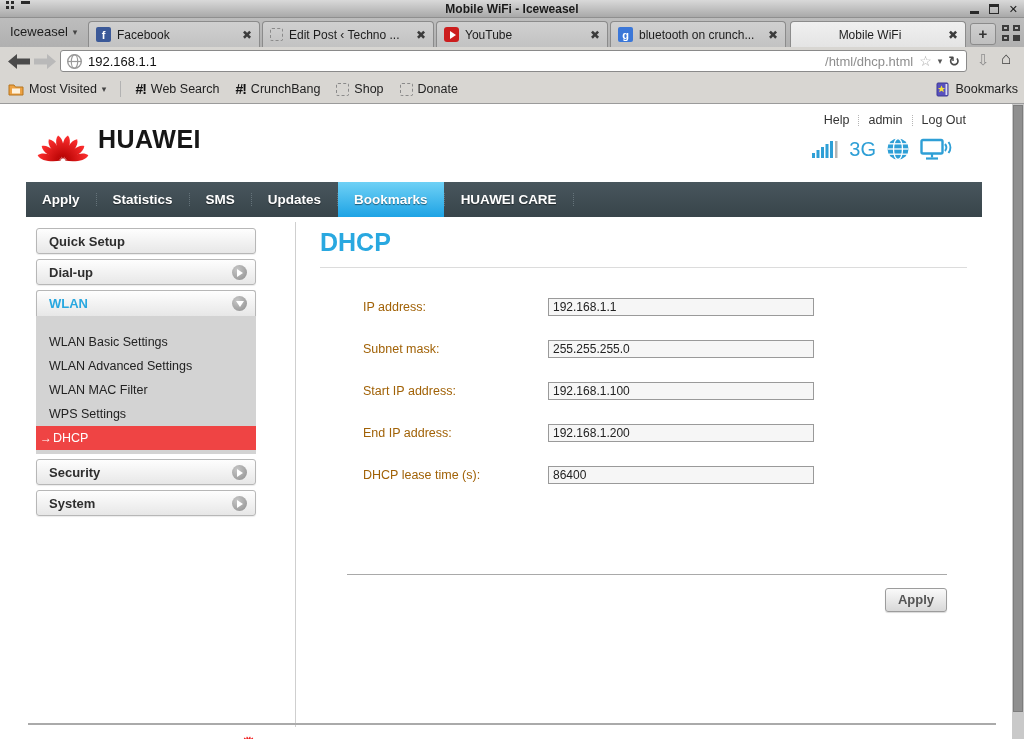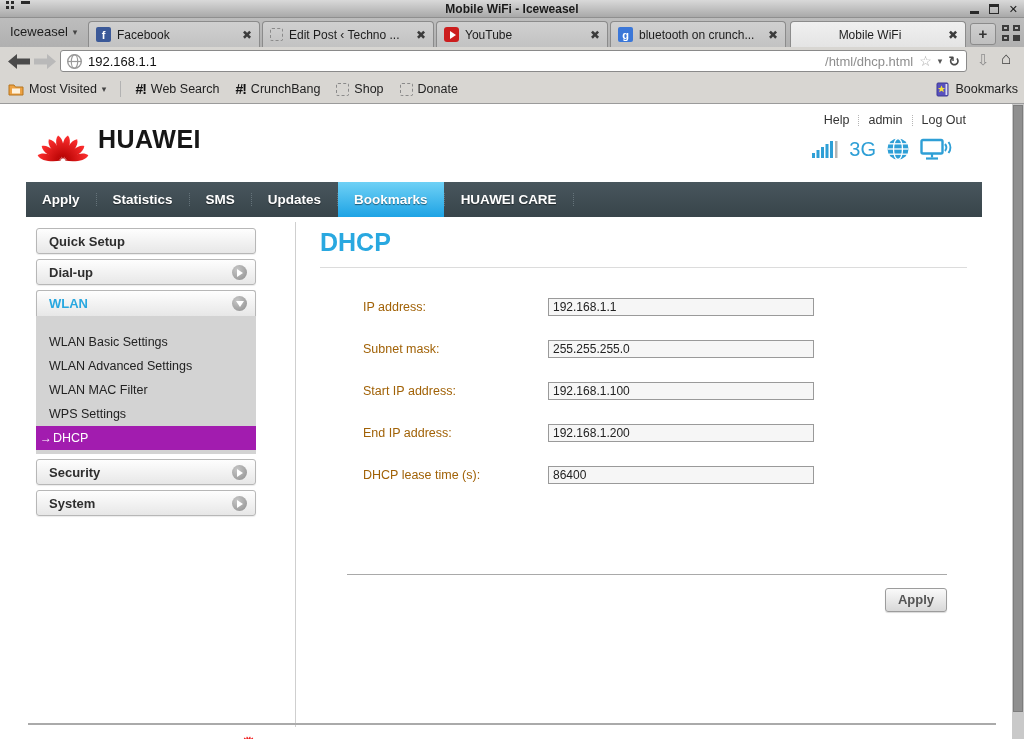--- a/index.html
+++ b/index.html
@@ -90,21 +90,21 @@
     display:flex; align-items:center; padding:0 8px 0 12px; font-size:13px; font-weight:bold; color:#2e2e2e; margin-bottom:5px;
     box-shadow:0 1px 1px rgba(0,0,0,.08); }
   .sb-header .sb-label { flex:1; }
   .sb-header.open-group { margin-bottom:0; border-bottom:none; border-radius:3px 3px 0 0; }
   .sb-header .blue { color:#29a8e0; }
   .circle-btn { width:15px; height:15px; border-radius:50%; background:radial-gradient(circle at 35% 30%,#c6c6c6,#8f8f8f); position:relative; }
   .circle-btn .tri-r { position:absolute; left:5px; top:4px; width:0; height:0; border-left:6px solid #fff; border-top:4px solid transparent; border-bottom:4px solid transparent; }
   .circle-btn .tri-d { position:absolute; left:4px; top:5px; width:0; height:0; border-top:6px solid #fff; border-left:4px solid transparent; border-right:4px solid transparent; }
   .sb-sub { background:#d3d3d3; margin-bottom:5px; padding:14px 0 4px 0; }
   .sb-sub-item { height:24px; line-height:24px; padding-left:13px; font-size:12.5px; color:#222; }
-  .sb-sub-item.selected { background:#a21caf; color:#fff; padding-left:4px; }
+  .sb-sub-item.selected { background:#ef4444; color:#fff; padding-left:4px; }
   .sb-sub-item.selected .arr { font-size:12px; margin-right:1px; }
 
   .v-divider { position:absolute; left:295px; top:118px; width:1px; height:505px; background:#cfcfcf; }
 
   
   .content-title { position:absolute; left:320px; top:124px; font-size:25px; font-weight:bold; color:#29a8e0; }
   .rule1 { position:absolute; left:320px; top:163px; width:647px; height:1px; background:#dcdcdc; }
   .form { position:absolute; left:347px; top:182px; width:620px; }
   .frow { height:42px; display:flex; align-items:center; }
   .flabel { width:185px; font-size:12.5px; color:#a16207;margin-left:16px; }

